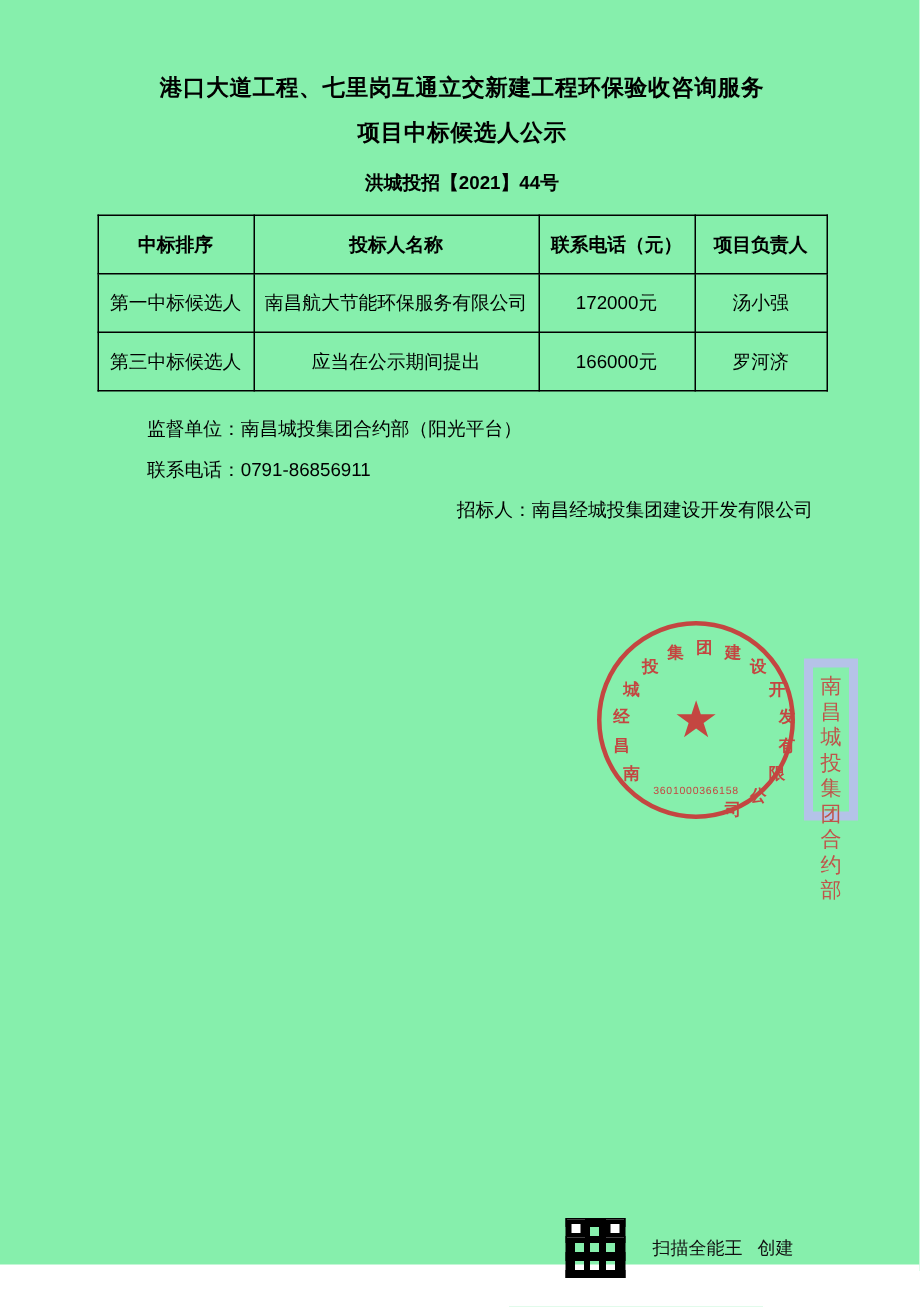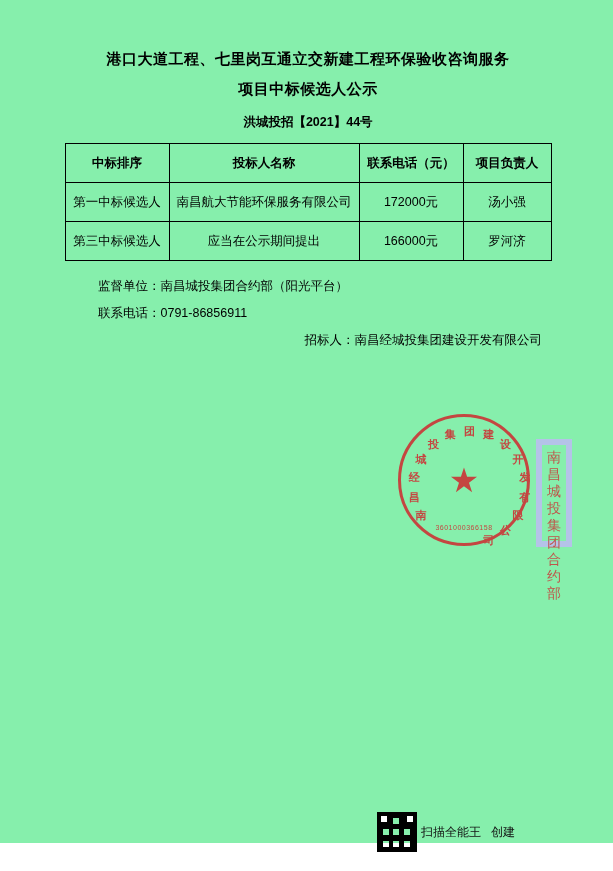--- a/index.html
+++ b/index.html
@@ -174,21 +174,21 @@
     margin-top: 19px;
   }
 
   
   .footer {
     position: absolute;
     left: 377px;
     top: 812px;
     display: flex;
     align-items: center;
-    gap: 4px;
+    gap: 18px;
   }
   .qr {
     width: 40px;
     height: 40px;
     background:
       linear-gradient(90deg, #000 0 6px, transparent 6px 12px, #000 12px 16px, transparent 16px 22px, #000 22px 27px, transparent 27px 33px, #000 33px 40px),
       linear-gradient(0deg, #000 0 5px, transparent 5px 11px, #000 11px 17px, transparent 17px 23px, #000 23px 28px, transparent 28px 34px, #000 34px 40px);
     background-blend-mode: multiply;
     position: relative;
   }

